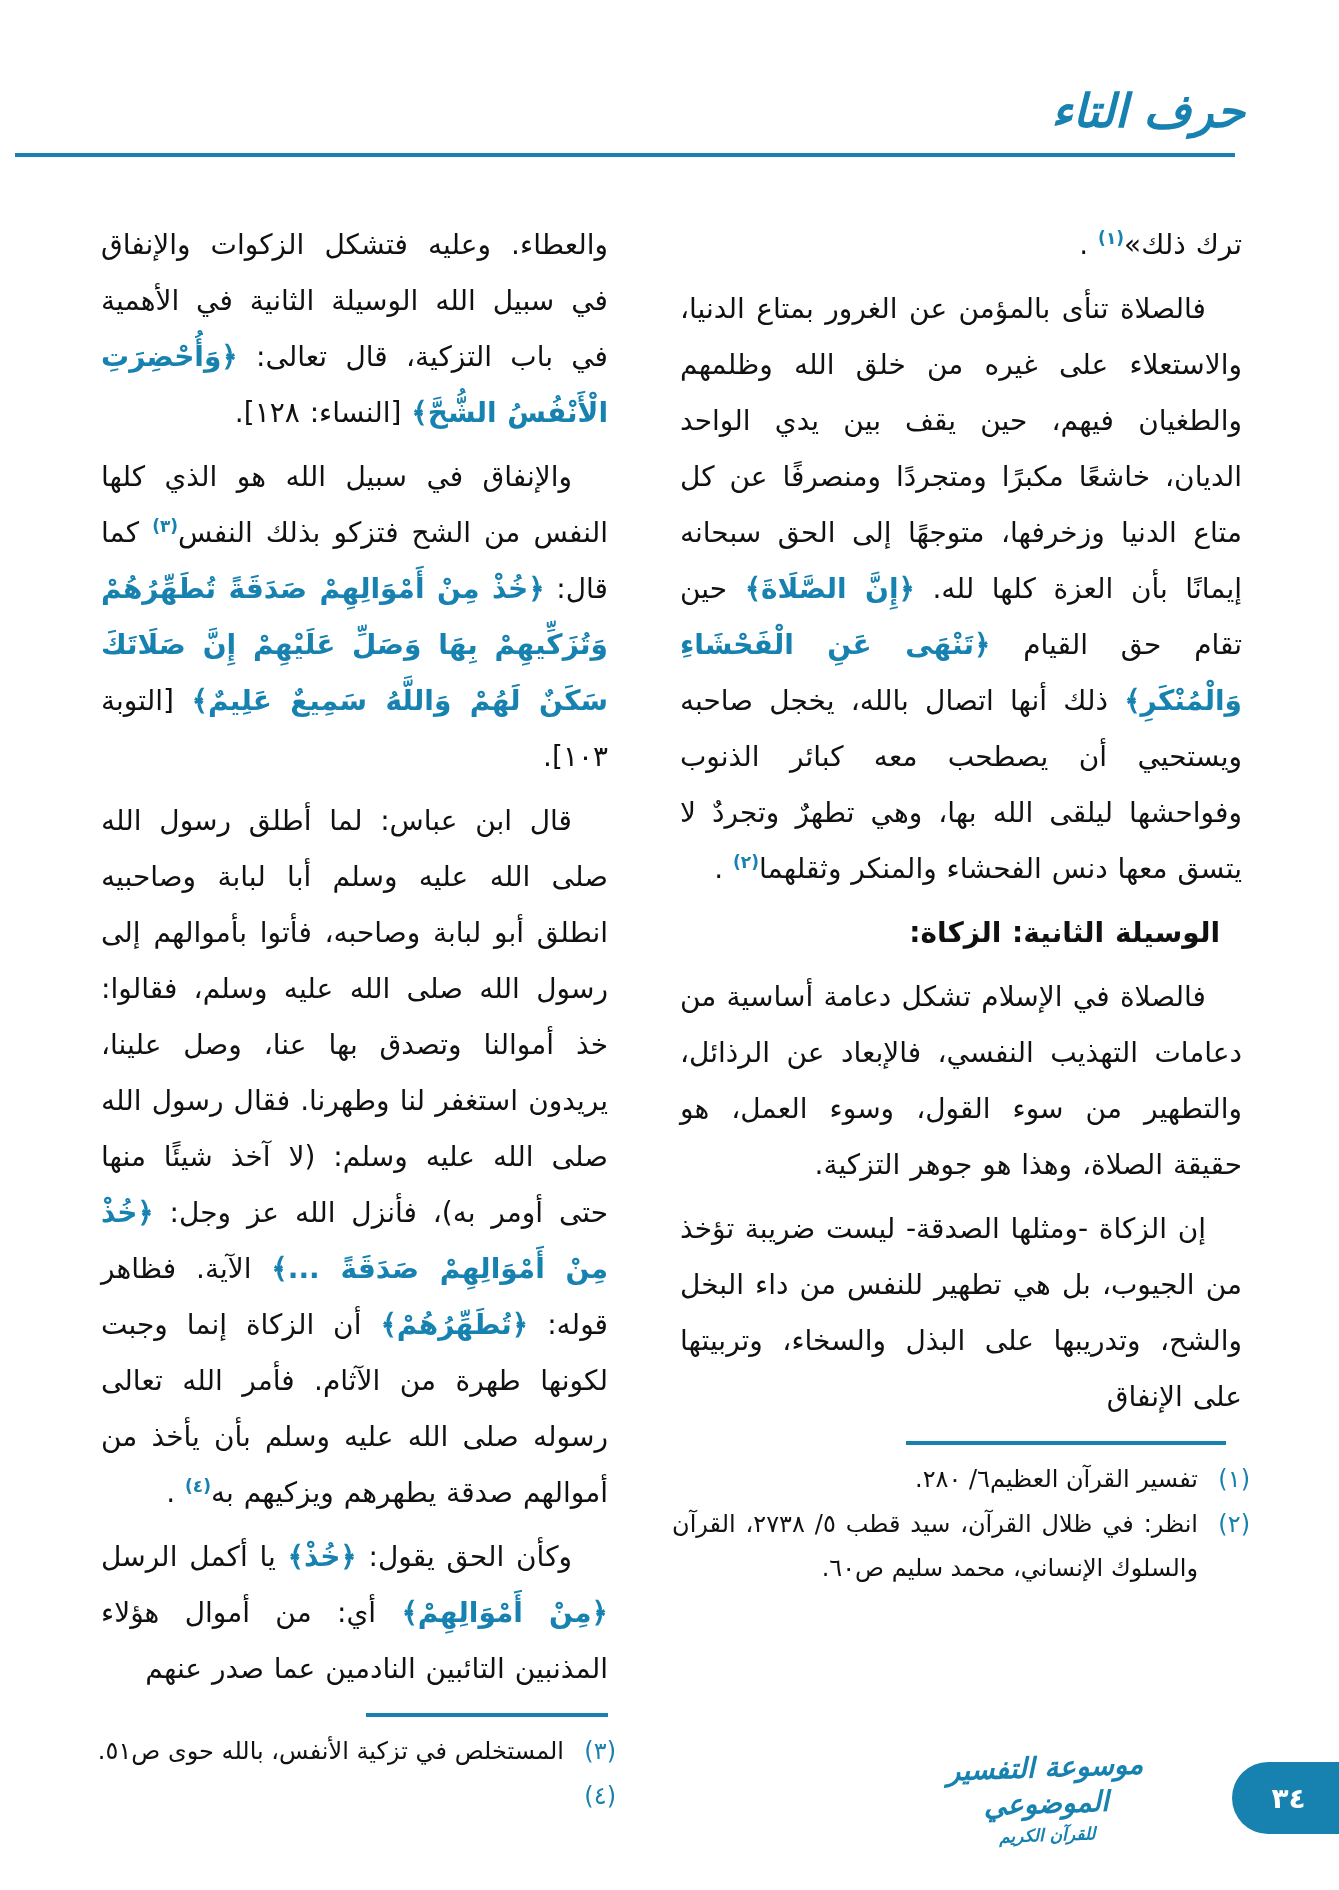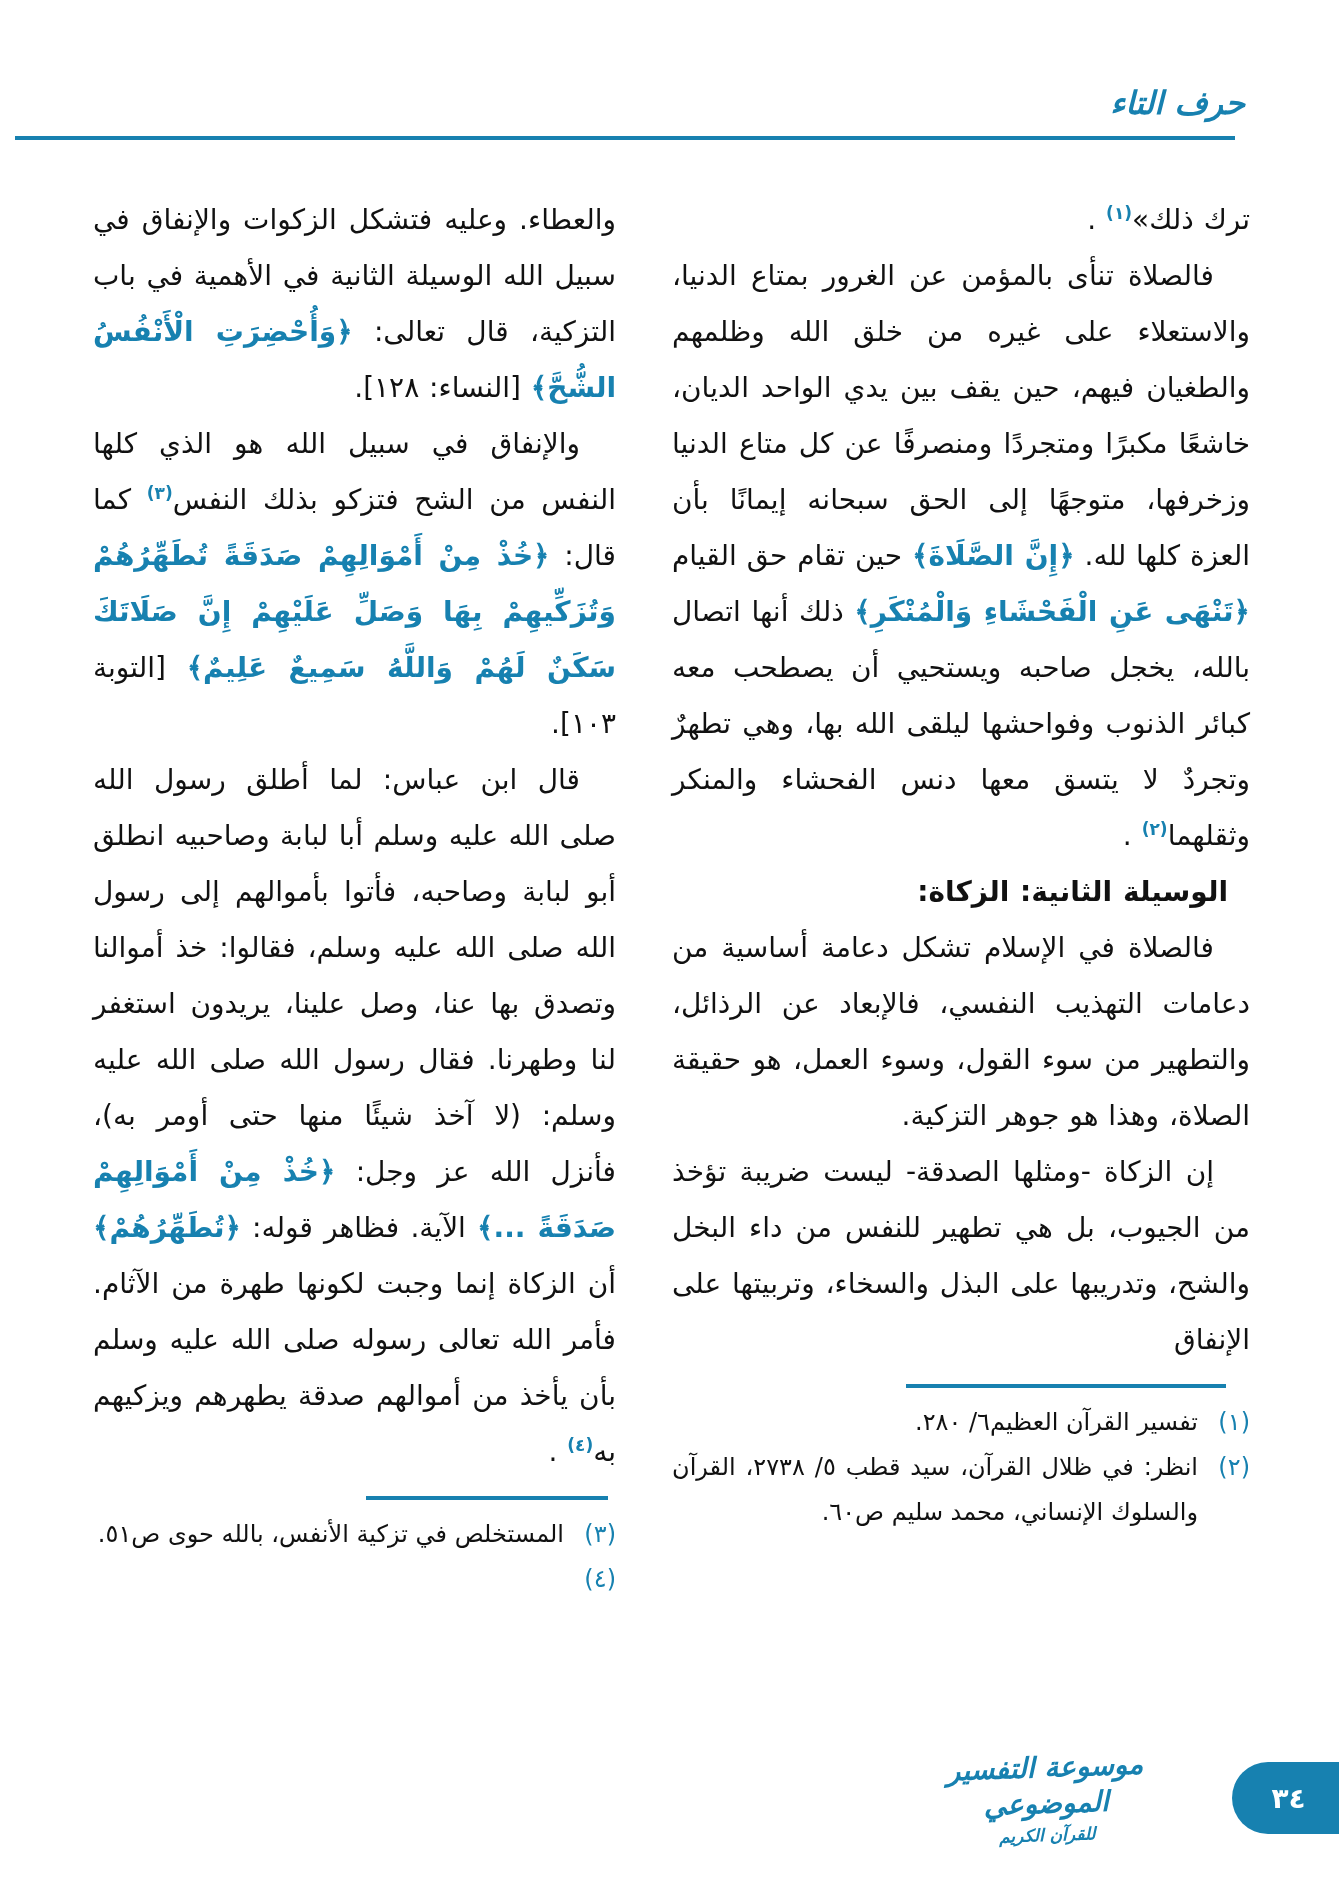--- a/index.html
+++ b/index.html
@@ -13,21 +13,21 @@
     margin:0 auto;
     background:#ffffff;
     font-family:"DejaVu Sans",sans-serif;
     direction:rtl;
     color:var(--ink);
     overflow:hidden;
   }
   
   .header{padding-top:84px;}
   .header-title{
-    font-size:32px;
+    font-size:46px;
     font-weight:bold;
     font-style:italic;
     color:var(--accent);
     text-align:right;
     padding-left:0;
     padding-right:94px;
     letter-spacing:-1px;
     line-height:1.2;
   }
   .header-rule{
@@ -39,21 +39,21 @@
   .main{
     display:flex;
     gap:56px;
     padding:52px 89px 0 93px;
     align-items:flex-start;
   }
   .column{display:block;}
   .column.right{width:578px;}
   .column.left{width:523px;}
   .para{
-    margin:0;
+    margin:8px;
     font-size:28px;
     line-height:2.0;
     text-align:justify;
     word-spacing:1px;
   }
   .para.indent{text-indent:36px;}
   .para.heading{font-weight:bold;text-indent:22px;}
   .quran{color:var(--accent);font-weight:bold;}
   .fnref{
     color:var(--accent);
@@ -128,20 +128,21 @@
             <span class="fn-text">انظر: في ظلال القرآن، سيد قطب ٥/ ٢٧٣٨، القرآن والسلوك الإنساني، محمد سليم ص٦٠.</span>
           </div>
         </div>
     </section>
 
     <section class="column left">
       <div class="col-body">
           <p class="para"><span class="txt">والعطاء. وعليه فتشكل الزكوات والإنفاق في سبيل الله الوسيلة الثانية في الأهمية في باب التزكية، قال تعالى: </span><span class="quran">﴿وَأُحْضِرَتِ الْأَنْفُسُ الشُّحَّ﴾</span><span class="txt"> [النساء: ١٢٨].</span></p>
           <p class="para indent"><span class="txt">والإنفاق في سبيل الله هو الذي كلها النفس من الشح فتزكو بذلك النفس</span><sup class="fnref">(٣)</sup><span class="txt"> كما قال: </span><span class="quran">﴿خُذْ مِنْ أَمْوَالِهِمْ صَدَقَةً تُطَهِّرُهُمْ وَتُزَكِّيهِمْ بِهَا وَصَلِّ عَلَيْهِمْ إِنَّ صَلَاتَكَ سَكَنٌ لَهُمْ وَاللَّهُ سَمِيعٌ عَلِيمٌ﴾</span><span class="txt"> [التوبة ١٠٣].</span></p>
           <p class="para indent"><span class="txt">قال ابن عباس: لما أطلق رسول الله صلى الله عليه وسلم أبا لبابة وصاحبيه انطلق أبو لبابة وصاحبه، فأتوا بأموالهم إلى رسول الله صلى الله عليه وسلم، فقالوا: خذ أموالنا وتصدق بها عنا، وصل علينا، يريدون استغفر لنا وطهرنا. فقال رسول الله صلى الله عليه وسلم: (لا آخذ شيئًا منها حتى أومر به)، فأنزل الله عز وجل: </span><span class="quran">﴿خُذْ مِنْ أَمْوَالِهِمْ صَدَقَةً ...﴾</span><span class="txt"> الآية. فظاهر قوله: </span><span class="quran">﴿تُطَهِّرُهُمْ﴾</span><span class="txt"> أن الزكاة إنما وجبت لكونها طهرة من الآثام. فأمر الله تعالى رسوله صلى الله عليه وسلم بأن يأخذ من أموالهم صدقة يطهرهم ويزكيهم به</span><sup class="fnref">(٤)</sup><span class="txt"> .</span></p>
+          <p class="para indent"><span class="txt">وكأن الحق يقول: </span><span class="quran">﴿خُذْ﴾</span><span class="txt"> يا أكمل الرسل </span><span class="quran">﴿مِنْ أَمْوَالِهِمْ﴾</span><span class="txt"> أي: من أموال هؤلاء المذنبين التائبين النادمين عما صدر عنهم</span></p>
         </div>
       <div class="fn-sep"></div>
       <div class="footnotes">
           <div class="footnote">
             <span class="fn-num">(٣)</span>
             <span class="fn-text">المستخلص في تزكية الأنفس، بالله حوى ص٥١.</span>
           </div>
           <div class="footnote">
             <span class="fn-num">(٤)</span>
           </div>

